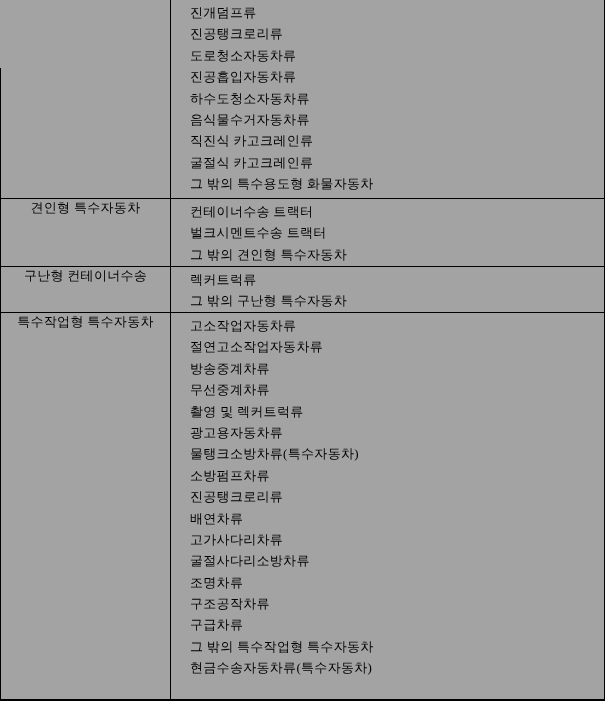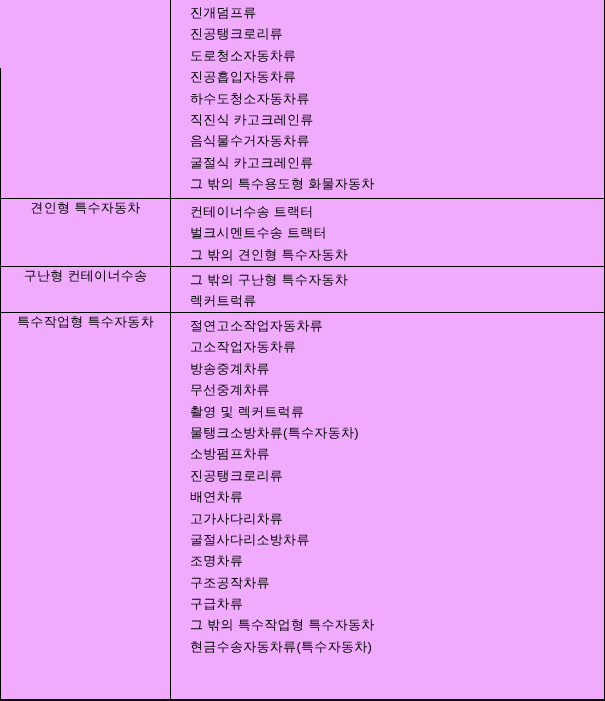--- a/index.html
+++ b/index.html
@@ -5,22 +5,23 @@
   * { margin: 0; padding: 0; box-sizing: border-box; }
   html, body { background: #ffffff; }
   body {
     font-family: "Liberation Sans", "DejaVu Sans", sans-serif;
     color: #000000;
   }
   .screen {
     position: relative;
     width: 605px;
     height: 701px;
-    background: #f0abfc;
+    background: #a3a3a3;
     overflow: hidden;
+    font-family: Liberation Serif, serif;
   }
   .table {
     position: relative;
     width: 605px;
     height: 701px;
     font-size: 13px;
     letter-spacing: 0.3px;
   }
   .row {
     position: absolute;
@@ -70,55 +71,56 @@
   <div class="row" style="top: 0px; height: 198px;">
         <div class="cat-cell">
           <span class="cat-label"></span>
         </div>
         <div class="items-cell">
           <div class="item-line">진개덤프류</div>
           <div class="item-line">진공탱크로리류</div>
           <div class="item-line">도로청소자동차류</div>
           <div class="item-line">진공흡입자동차류</div>
           <div class="item-line">하수도청소자동차류</div>
+          <div class="item-line">음식물수거자동차류</div>
           <div class="item-line">직진식 카고크레인류</div>
-          <div class="item-line">음식물수거자동차류</div>
           <div class="item-line">굴절식 카고크레인류</div>
           <div class="item-line">그 밖의 특수용도형 화물자동차</div>
         </div>
       </div>
       <div class="row" style="top: 199px; height: 67px;">
         <div class="cat-cell">
           <span class="cat-label">견인형 특수자동차</span>
         </div>
         <div class="items-cell">
           <div class="item-line">컨테이너수송 트랙터</div>
           <div class="item-line">벌크시멘트수송 트랙터</div>
           <div class="item-line">그 밖의 견인형 특수자동차</div>
         </div>
       </div>
       <div class="row" style="top: 267px; height: 45px;">
         <div class="cat-cell">
           <span class="cat-label">구난형 컨테이너수송</span>
         </div>
         <div class="items-cell">
+          <div class="item-line">렉커트럭류</div>
           <div class="item-line">그 밖의 구난형 특수자동차</div>
-          <div class="item-line">렉커트럭류</div>
         </div>
       </div>
       <div class="row" style="top: 313px; height: 386px;">
         <div class="cat-cell">
           <span class="cat-label">특수작업형 특수자동차</span>
         </div>
         <div class="items-cell">
+          <div class="item-line">고소작업자동차류</div>
           <div class="item-line">절연고소작업자동차류</div>
-          <div class="item-line">고소작업자동차류</div>
           <div class="item-line">방송중계차류</div>
           <div class="item-line">무선중계차류</div>
           <div class="item-line">촬영 및 렉커트럭류</div>
+          <div class="item-line">광고용자동차류</div>
           <div class="item-line">물탱크소방차류(특수자동차)</div>
           <div class="item-line">소방펌프차류</div>
           <div class="item-line">진공탱크로리류</div>
           <div class="item-line">배연차류</div>
           <div class="item-line">고가사다리차류</div>
           <div class="item-line">굴절사다리소방차류</div>
           <div class="item-line">조명차류</div>
           <div class="item-line">구조공작차류</div>
           <div class="item-line">구급차류</div>
           <div class="item-line">그 밖의 특수작업형 특수자동차</div>

